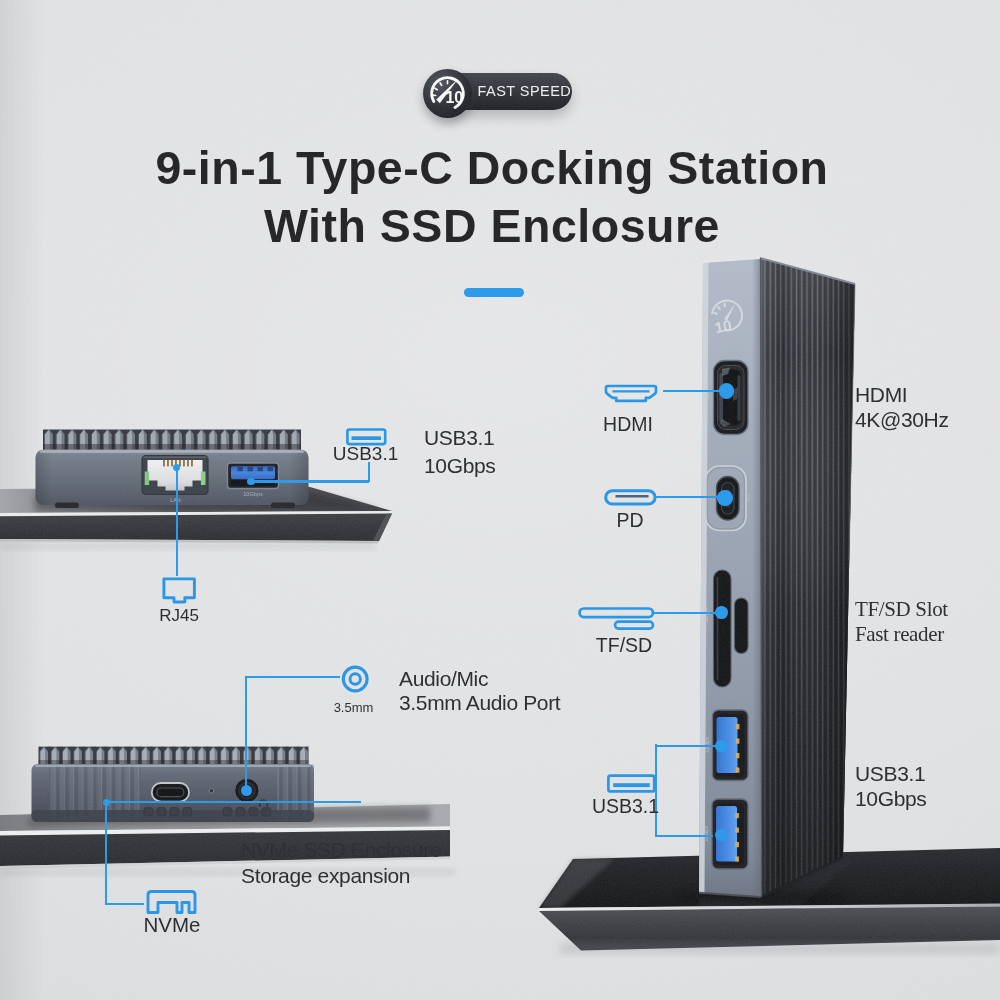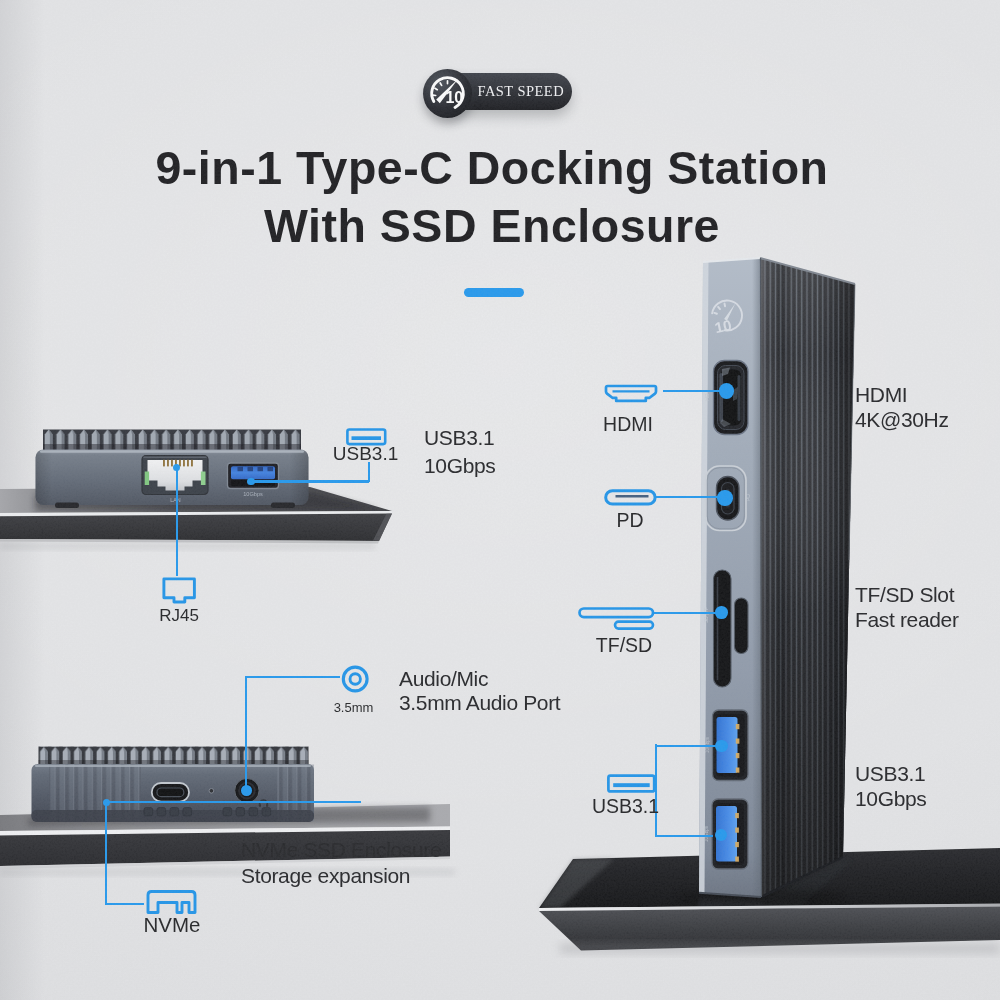--- a/index.html
+++ b/index.html
@@ -14,21 +14,21 @@
   .lbl{position:absolute;color:#1d1e20;text-align:center;white-space:nowrap;transform:translateX(-50%);}
   .line{position:absolute;background:#1e97ef;}
   .dot{position:absolute;background:#1e97ef;border-radius:50%;}
   #title{position:absolute;left:-6px;top:139px;width:996px;text-align:center;
     color:#17171a;font-weight:bold;font-size:46.5px;line-height:58px;letter-spacing:0.52px;}
   #divider{position:absolute;left:464px;top:288px;width:60px;height:9px;border-radius:4.5px;background:#1e97ef;}
   #badge-pill{position:absolute;left:447px;top:72.5px;width:125px;height:37px;
     border-radius:0 18.5px 18.5px 0;background:linear-gradient(#3a3e46,#15161a);
     box-shadow:0 7px 12px rgba(40,42,48,0.25);}
   #badge-pill span{position:absolute;left:30.5px;top:0;height:37px;line-height:37px;white-space:nowrap;
-    color:#f2f3f5;font-size:14.5px;font-weight:normal;letter-spacing:0.45px;font-family:Liberation Serif, serif;}
+    color:#f2f3f5;font-size:14.5px;font-weight:normal;letter-spacing:0.45px;}
   #badge-circ{position:absolute;left:423px;top:68.5px;width:49px;height:49px;border-radius:50%;
     background:radial-gradient(circle at 35% 28%, #474c55 0%, #202228 55%, #0c0d10 100%);box-shadow:0 6px 10px rgba(40,42,48,0.35), inset 0 1px 1px rgba(255,255,255,0.22);
     box-shadow:0 6px 10px rgba(40,42,48,0.35);}
 </style>
 </head>
 <body>
 <div id="page">
   <svg class="abs" style="left:0;top:0;z-index:40;pointer-events:none;" width="1000" height="1000">
     <defs>
       <filter id="grain" x="0" y="0" width="100%" height="100%">
@@ -440,21 +440,21 @@
   <div class="lbl" style="left:630px;top:508.6px;font-size:19.5px;">PD</div>
   <div class="lbl" style="left:624px;top:633.9px;font-size:19.5px;">TF/SD</div>
   <div class="lbl" style="left:625.5px;top:795px;font-size:19.5px;">USB3.1</div>
   <div class="lbl" style="left:365.5px;top:443.4px;font-size:19px;">USB3.1</div>
   <div class="lbl" style="left:179px;top:605.6px;font-size:17px;">RJ45</div>
   <div class="lbl" style="left:353.5px;top:699.9px;font-size:13px;">3.5mm</div>
   <div class="lbl" style="left:172px;top:912.6px;font-size:20.5px;">NVMe</div>
 
   <div class="txt" style="left:855px;top:381.5px;">HDMI
 4K@30Hz</div>
-  <div class="txt" style="left:855px;top:582px;">TF/SD Slot
+  <div class="txt" style="left:855px;top:597px;font-family:Liberation Serif, serif;">TF/SD Slot
 Fast reader</div>
   <div class="txt" style="left:855px;top:761px;">USB3.1
 10Gbps</div>
   <div class="txt" style="left:424px;top:423.5px;line-height:28px;">USB3.1
 10Gbps</div>
   <div class="txt" style="left:399px;top:667px;line-height:24px;">Audio/Mic
 3.5mm Audio Port</div>
   <div class="txt" style="left:241px;top:837px;line-height:26px;">NVMe SSD Enclosure
 Storage expansion</div>
 </div>

